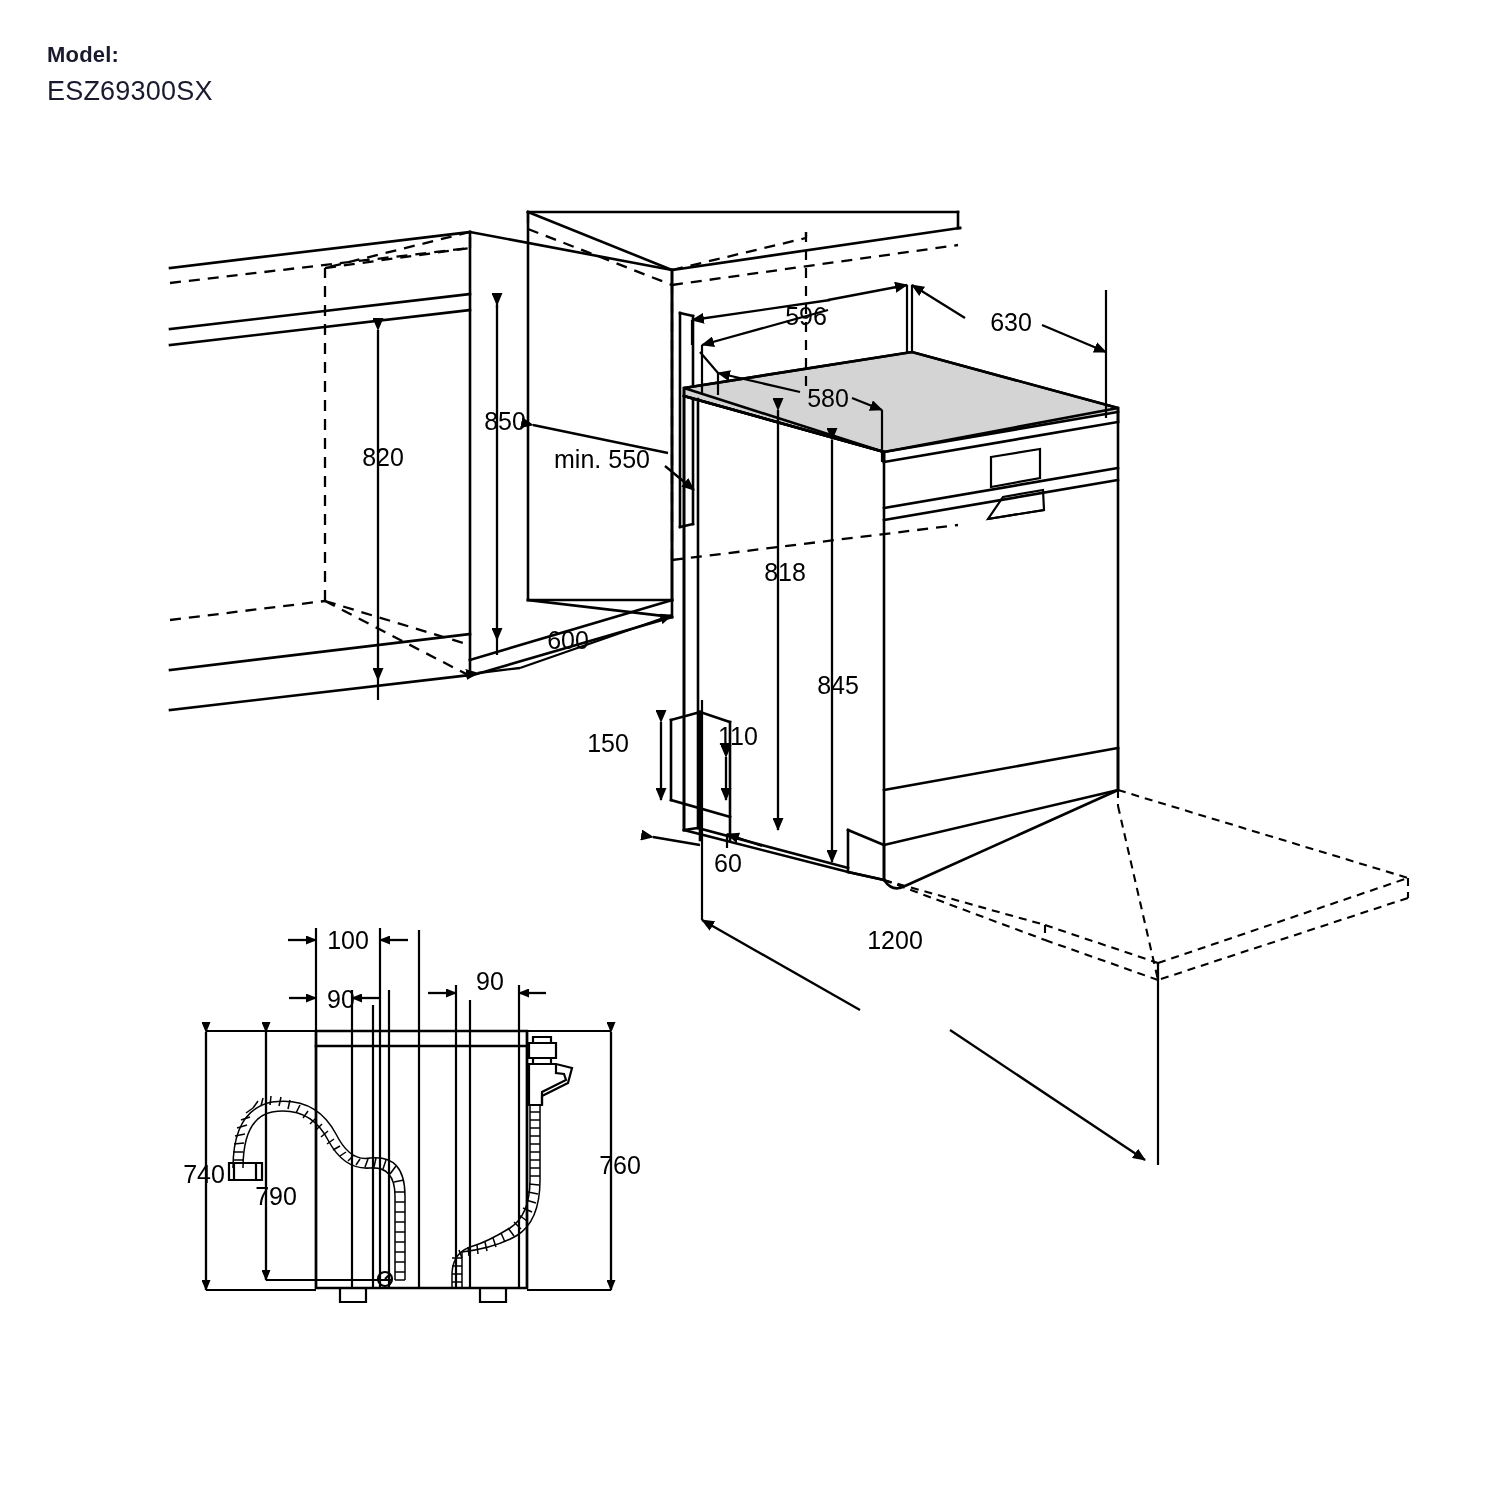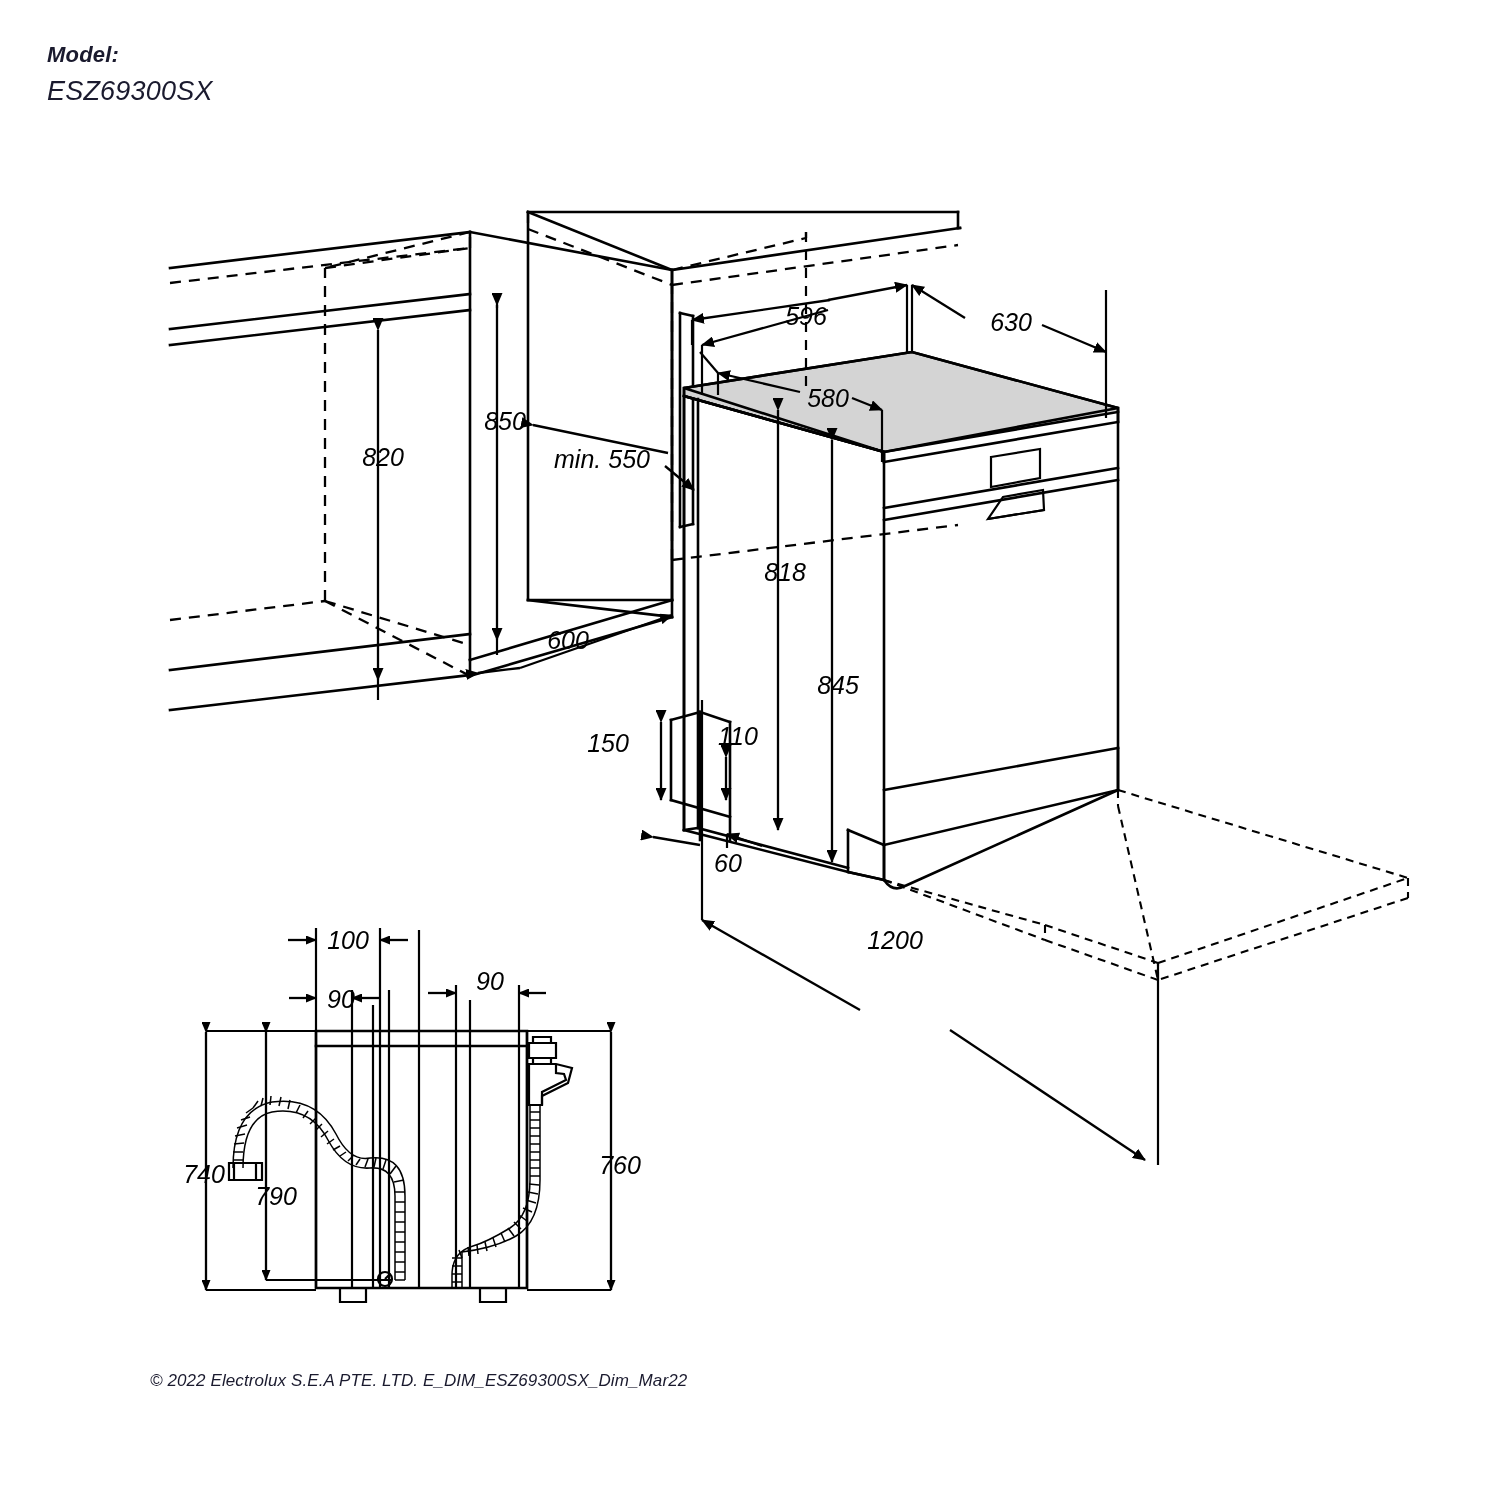--- a/index.html
+++ b/index.html
@@ -1,17 +1,17 @@
 <!DOCTYPE html>
 <html><head>
 <meta charset="utf-8">
 <style>
   html,body{margin:0;padding:0;background:#ffffff;}
   body{width:1500px;height:1500px;font-family:"Liberation Sans",sans-serif;color:#1a1a2e;overflow:hidden;}
-  .page{position:relative;width:1500px;height:1500px;background:#fff;font-style:italic;}
+  .page{position:relative;width:1500px;height:1500px;background:#fff;}
   .model-block{position:absolute;left:47px;top:38px;line-height:1.5;}
   .model-label{font-size:22px;font-weight:bold;color:#1a1a2e;letter-spacing:.2px;}
   .model-value{font-size:27px;font-weight:normal;color:#1a1a2e;letter-spacing:.2px;}
   .footer{position:absolute;left:150px;top:1371px;font-size:17px;color:#1a1a2e;letter-spacing:.1px;}
   svg.drawing{position:absolute;left:0;top:0;width:1500px;height:1500px;}
   .ln{stroke:#000;stroke-width:2.6;fill:none;stroke-linecap:square;stroke-linejoin:miter;}
   .ln-thin{stroke:#000;stroke-width:2.2;fill:none;}
   .dash{stroke:#000;stroke-width:2.3;fill:none;stroke-dasharray:11 8;}
   .dash-s{stroke:#000;stroke-width:2.1;fill:none;stroke-dasharray:8 6;}
   .dim{stroke:#000;stroke-width:2.3;fill:none;}
@@ -355,15 +355,14 @@
 
       <text class="dimtxt" text-anchor="middle" x="348" y="949">100</text>
       <text class="dimtxt" text-anchor="middle" x="341" y="1008">90</text>
       <text class="dimtxt" text-anchor="middle" x="490" y="990">90</text>
       <text class="dimtxt" text-anchor="middle" x="204" y="1183">740</text>
       <text class="dimtxt" text-anchor="middle" x="276" y="1205">790</text>
       <text class="dimtxt" text-anchor="middle" x="620" y="1174">760</text>
     </g>
   </svg>
 
-  <div class="footer">© 2022 Electrolux S.E.A PTE. LTD. E_DIM_ESZ69300SX_Dim_Mar22</div>
 
 </div>
 
 </body></html>

